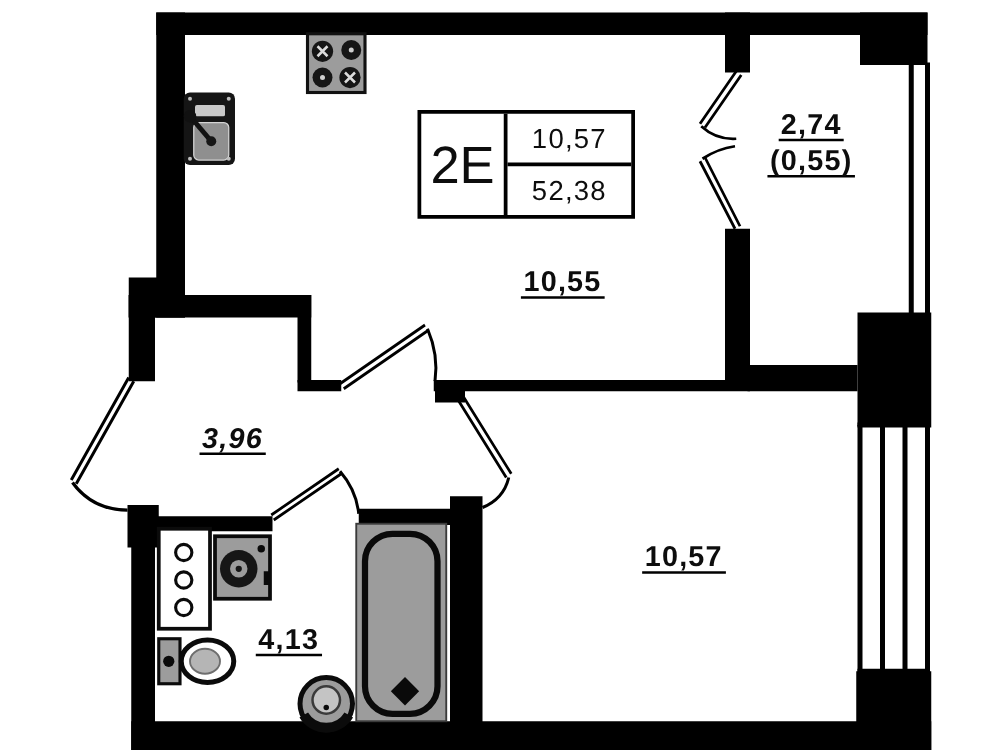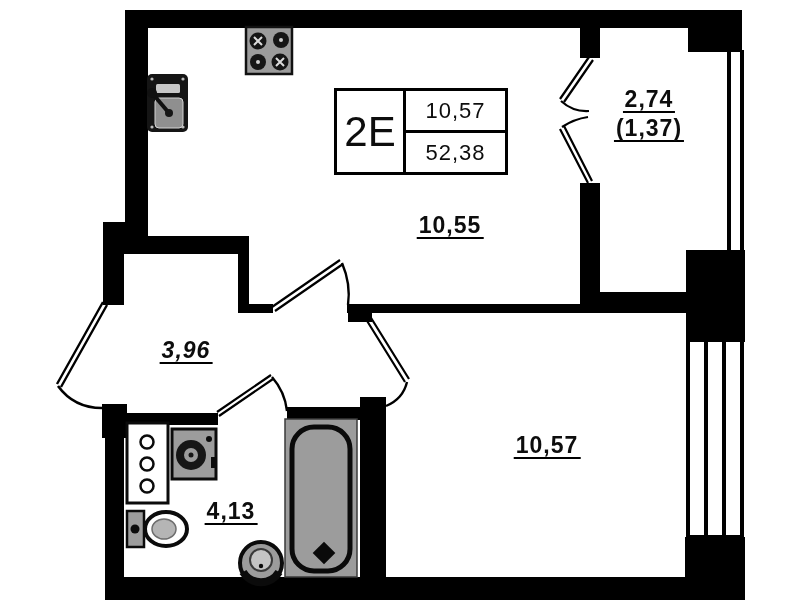--- a/index.html
+++ b/index.html
@@ -201,20 +201,20 @@
     <div class="value-col">
       <div class="value-row">10,57</div>
       <div class="value-row">52,38</div>
     </div>
   </div>
 
   <span class="room-label" style="left:450px;top:213px;">10,55</span>
 
   <div class="balcony-labels" style="left:649px;top:87px;">
     <span class="room-label">2,74</span>
-    <span class="room-label">(1,37)</span>
+    <span class="room-label">(0,55)</span>
   </div>
 
   <span class="room-label" style="left:186px;top:338px;font-style:italic;">3,96</span>
   <span class="room-label" style="left:231px;top:499px;">4,13</span>
   <span class="room-label" style="left:547px;top:433px;">10,57</span>
 
 </div>
 
 </body></html>

